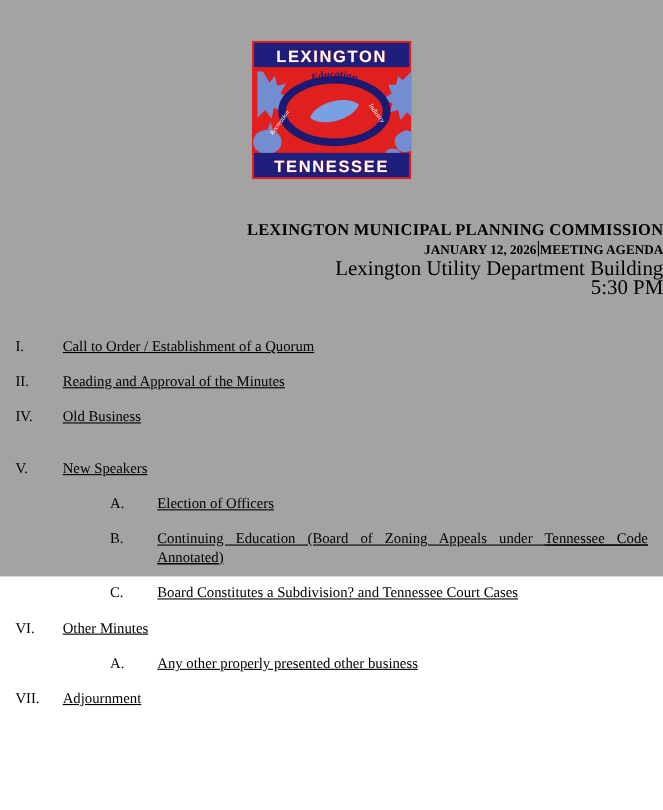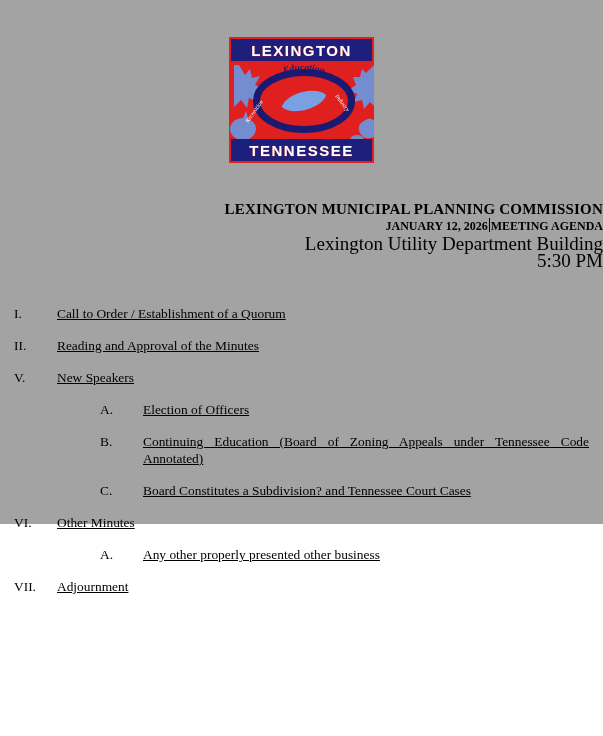--- a/index.html
+++ b/index.html
@@ -98,20 +98,26 @@
     </div>
 
     <div class="agenda-item">
       <div class="row">
         <span class="numeral">II.</span>
         <span class="item-text">Reading and Approval of the Minutes</span>
       </div>
     </div>
 
 
+    <div class="agenda-item gap-large">
+      <div class="row">
+        <span class="numeral">IV.</span>
+        <span class="item-text">Old Business</span>
+      </div>
+    </div>
 
     <div class="agenda-item">
       <div class="row">
         <span class="numeral">V.</span>
         <span class="item-text">New Speakers</span>
       </div>
       <div class="sub-items">
         <div class="sub-item row">
           <span class="letter">A.</span>
           <span class="item-text">Election of Officers</span>

